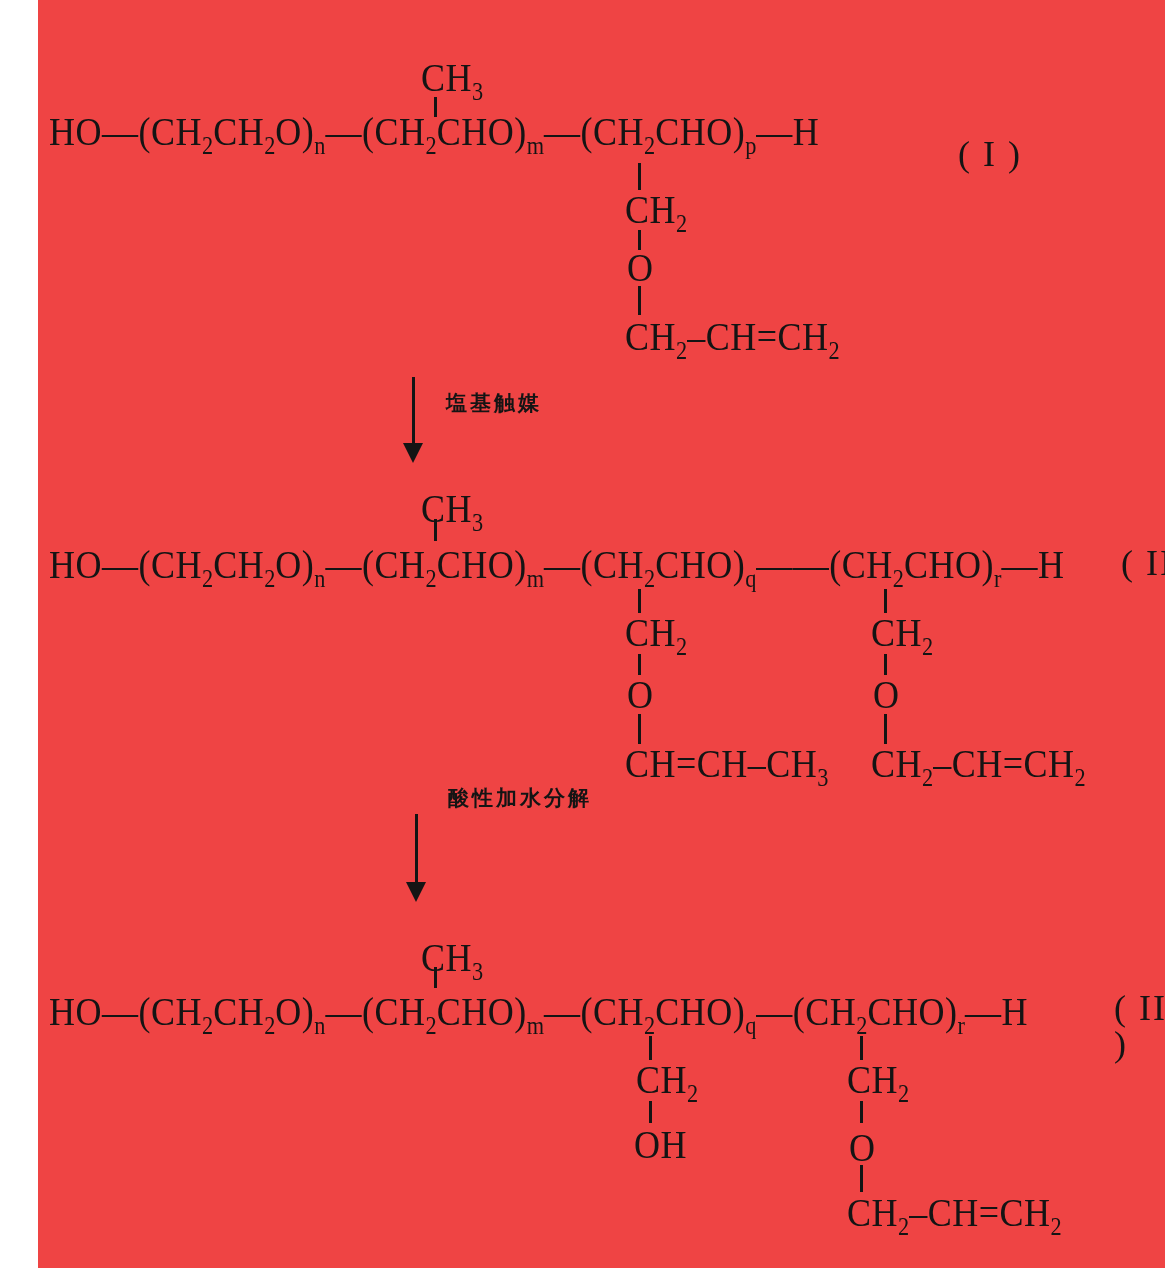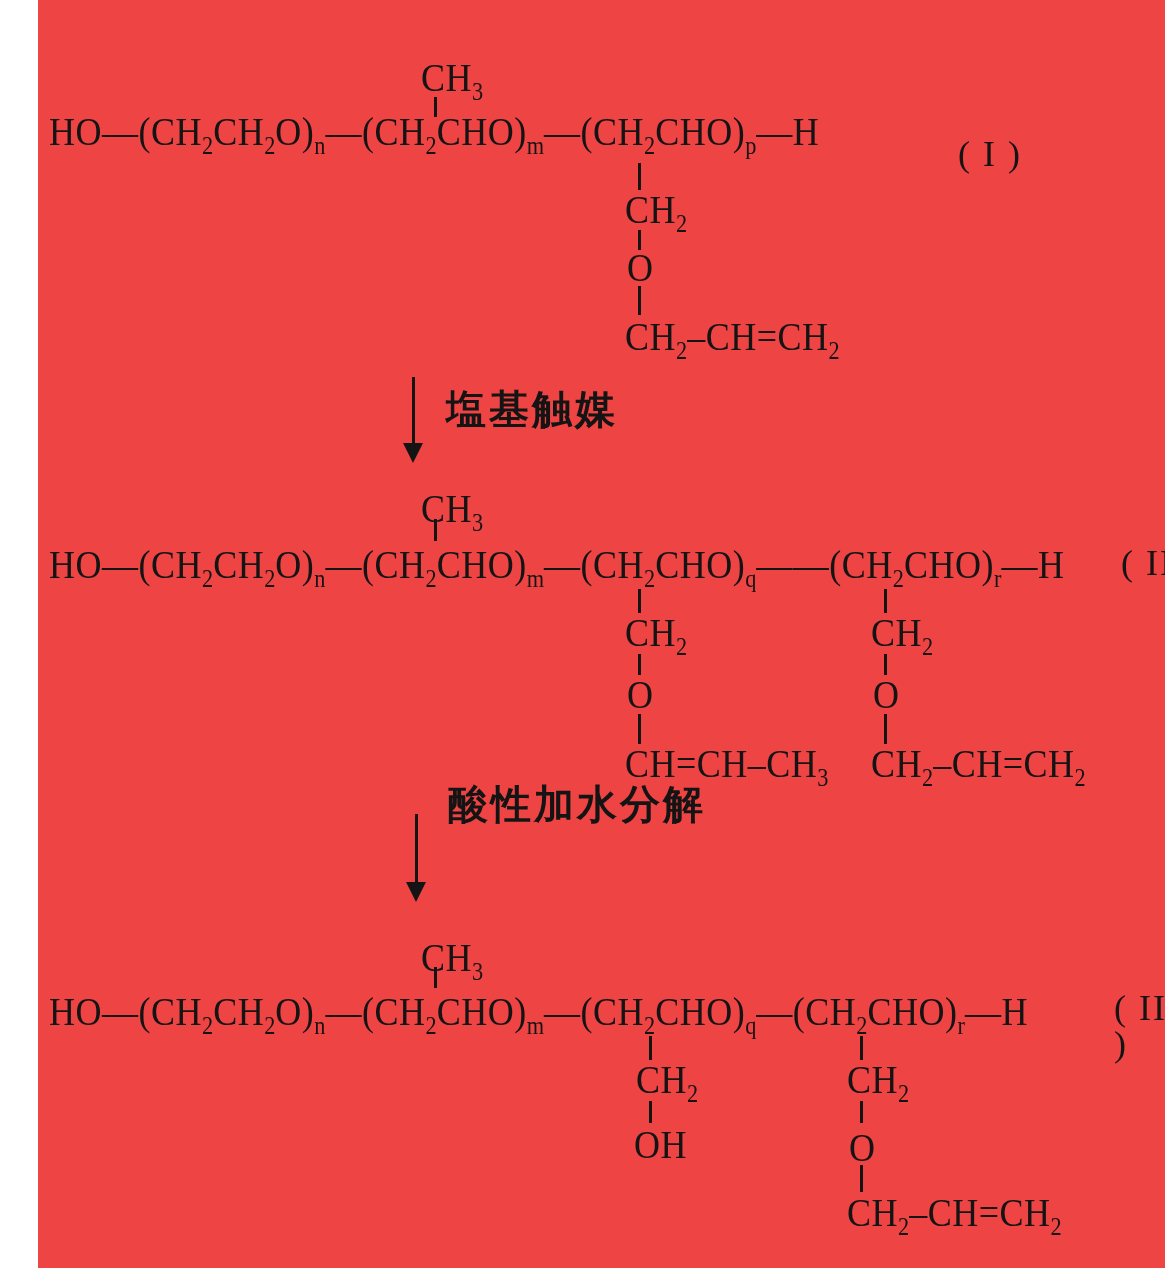--- a/index.html
+++ b/index.html
@@ -12,22 +12,22 @@
   
   .numeral{position:absolute;font-size:36px;line-height:1;letter-spacing:2px;color:#141414;}
   
   .bond{position:absolute;width:0;border-left:3px solid #141414;}
   
   .arrow-line{position:absolute;width:0;border-left:3px solid #141414;}
   .arrow-head{position:absolute;width:0;height:0;
               border-left:10px solid transparent;border-right:10px solid transparent;
               border-top:20px solid #141414;}
   
-  .jp{position:absolute;font-family:Liberation Mono, monospace;
-      font-weight:bold;font-size:40px;line-height:1;letter-spacing:3px;color:#141414;}
+  .jp{position:absolute;font-family:Liberation Serif, serif;
+      font-weight:bold;font-size:21px;line-height:1;letter-spacing:3px;color:#141414;}
 </style>
 </head>
 <body>
 
 <div class="page">
 
   <section>
     <div class="f" style="left:383px;top:58px">CH<sub>3</sub></div>
     <div class="bond" style="left:396px;top:97px;height:20px"></div>
     <div class="f" style="left:11px;top:112px">HO—(CH<sub>2</sub>CH<sub>2</sub>O)<sub>n</sub>—(CH<sub>2</sub>CHO)<sub>m</sub>—(CH<sub>2</sub>CHO)<sub>p</sub>—H</div>

